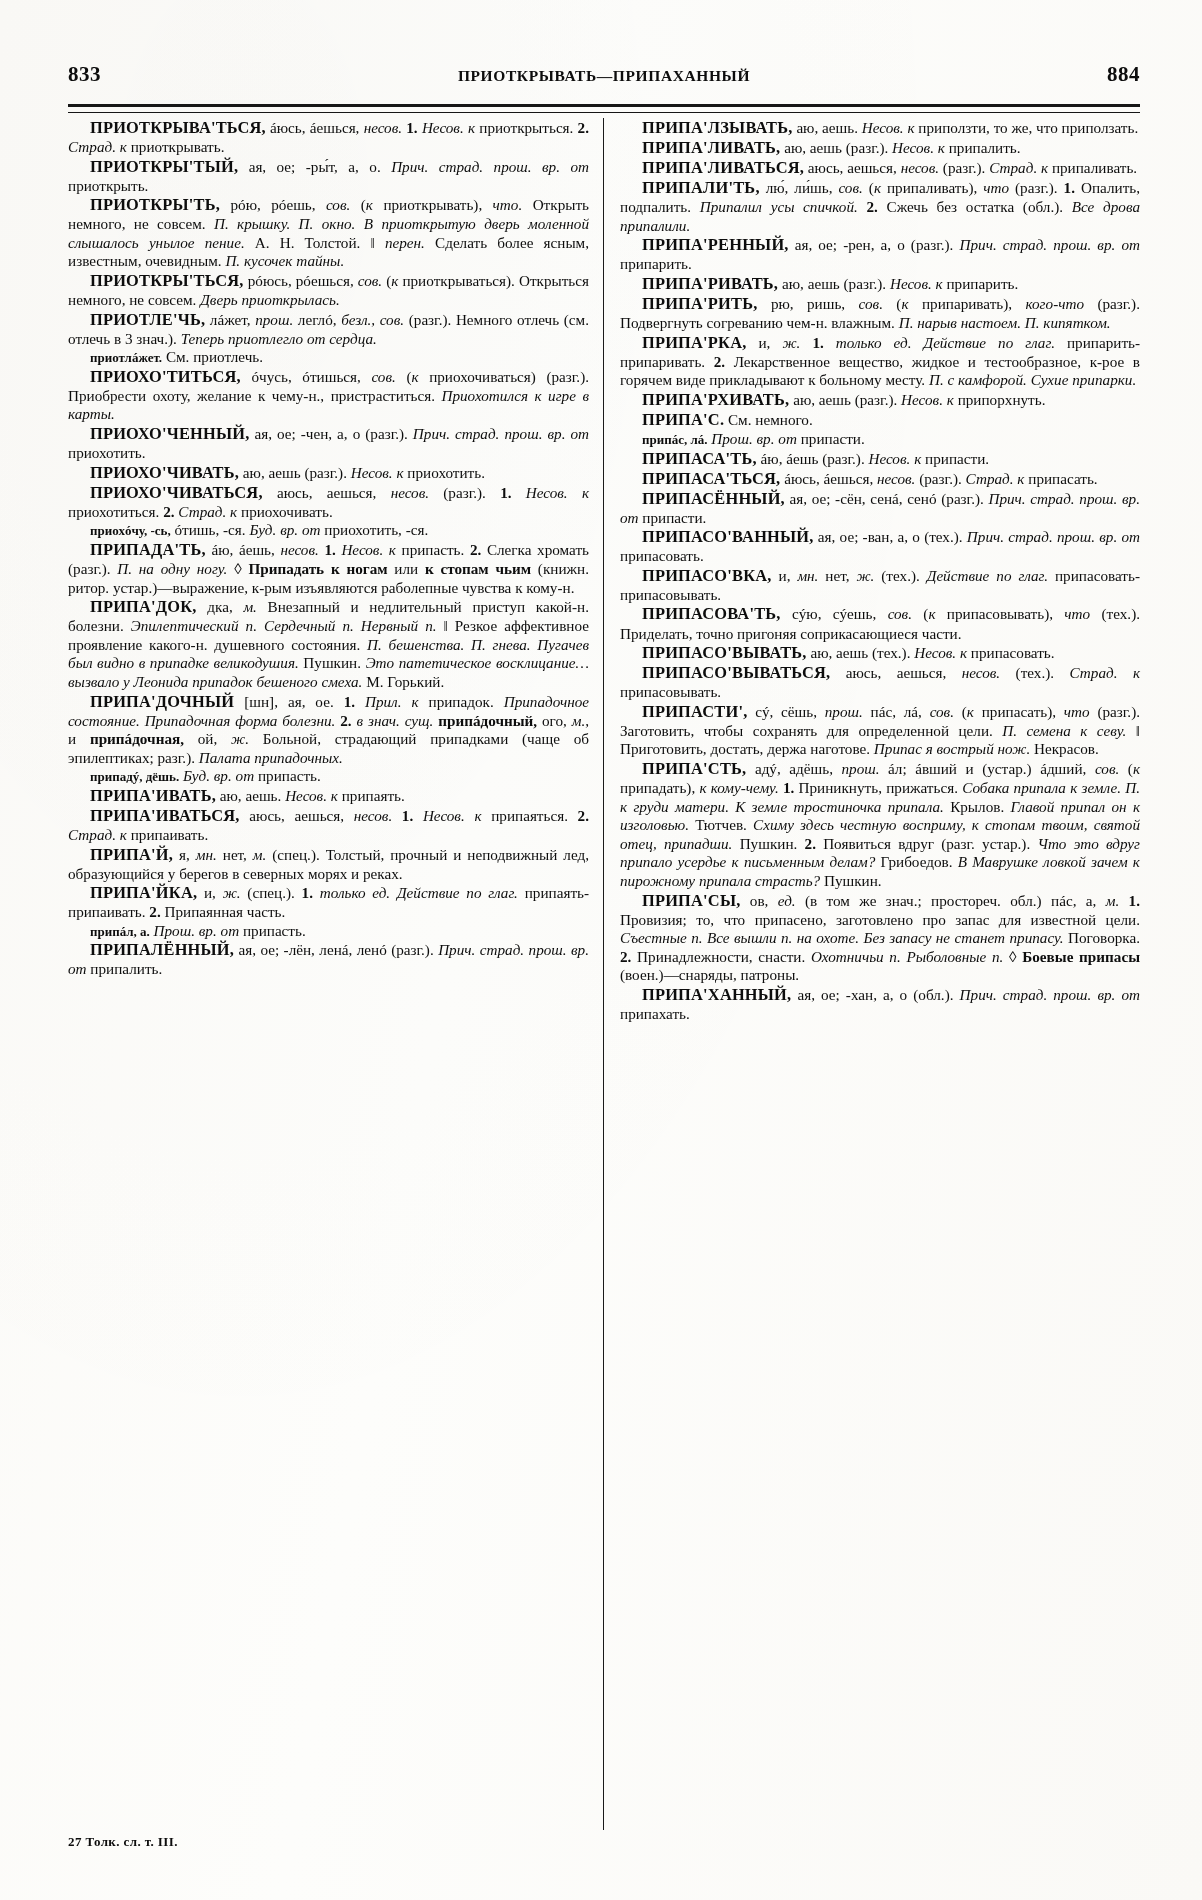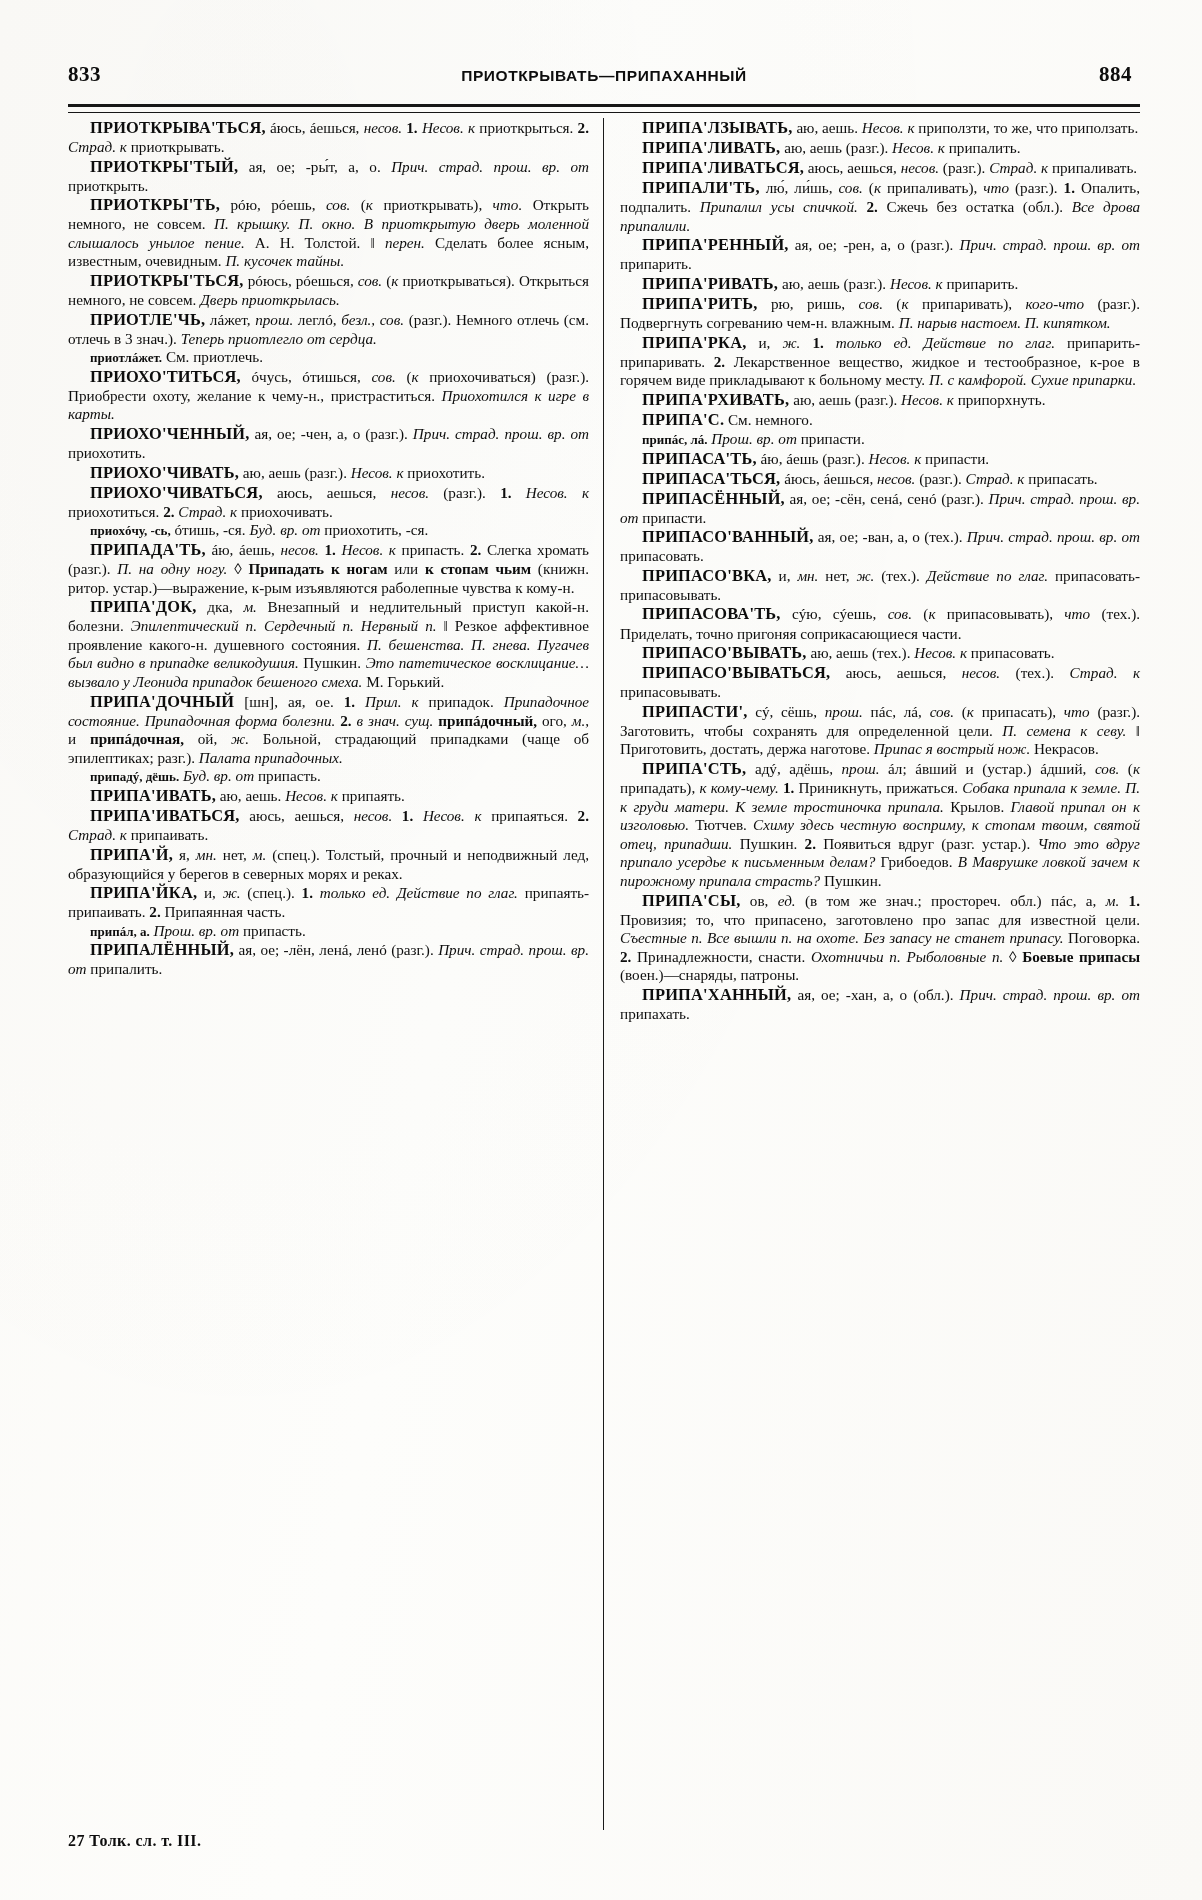--- a/index.html
+++ b/index.html
@@ -37,30 +37,30 @@
   }
   .folio {
     position: absolute;
     top: 0;
     font-weight: bold;
     font-size: 21px;
     letter-spacing: 0.5px;
     font-family: "Liberation Serif", serif;
   }
   .folio-left  { left: 0; }
-  .folio-right { right: 8px; }
+  .folio-right { right: 0; }
   .runhead-title {
     position: absolute;
     left: 0; right: 0;
     top: 5px;
     text-align: center;
     font-weight: bold;
     font-size: 15.5px;
     letter-spacing: 0.6px;
-    font-family: Liberation Sans, sans-serif;
+    font-family: Liberation Serif, serif;
   }
   .rule {
     position: absolute;
     left: 68px;
     right: 62px;
     top: 104px;
     height: 5px;
     border-top: 3px solid #161616;
     border-bottom: 1px solid #161616;
   }
@@ -103,21 +103,21 @@
     font-weight: bold;
     font-size: 13px;
   }
 
   
   .signature {
     position: absolute;
     left: 68px;
     bottom: 50px;
     font-weight: bold;
-    font-size: 16px;
+    font-size: 13px;
     letter-spacing: 0.4px;
   }
 </style>
 </head>
 <body>
 
 <div class="page">
   <div class="paper-tint"></div>
 
   <div class="runhead">

